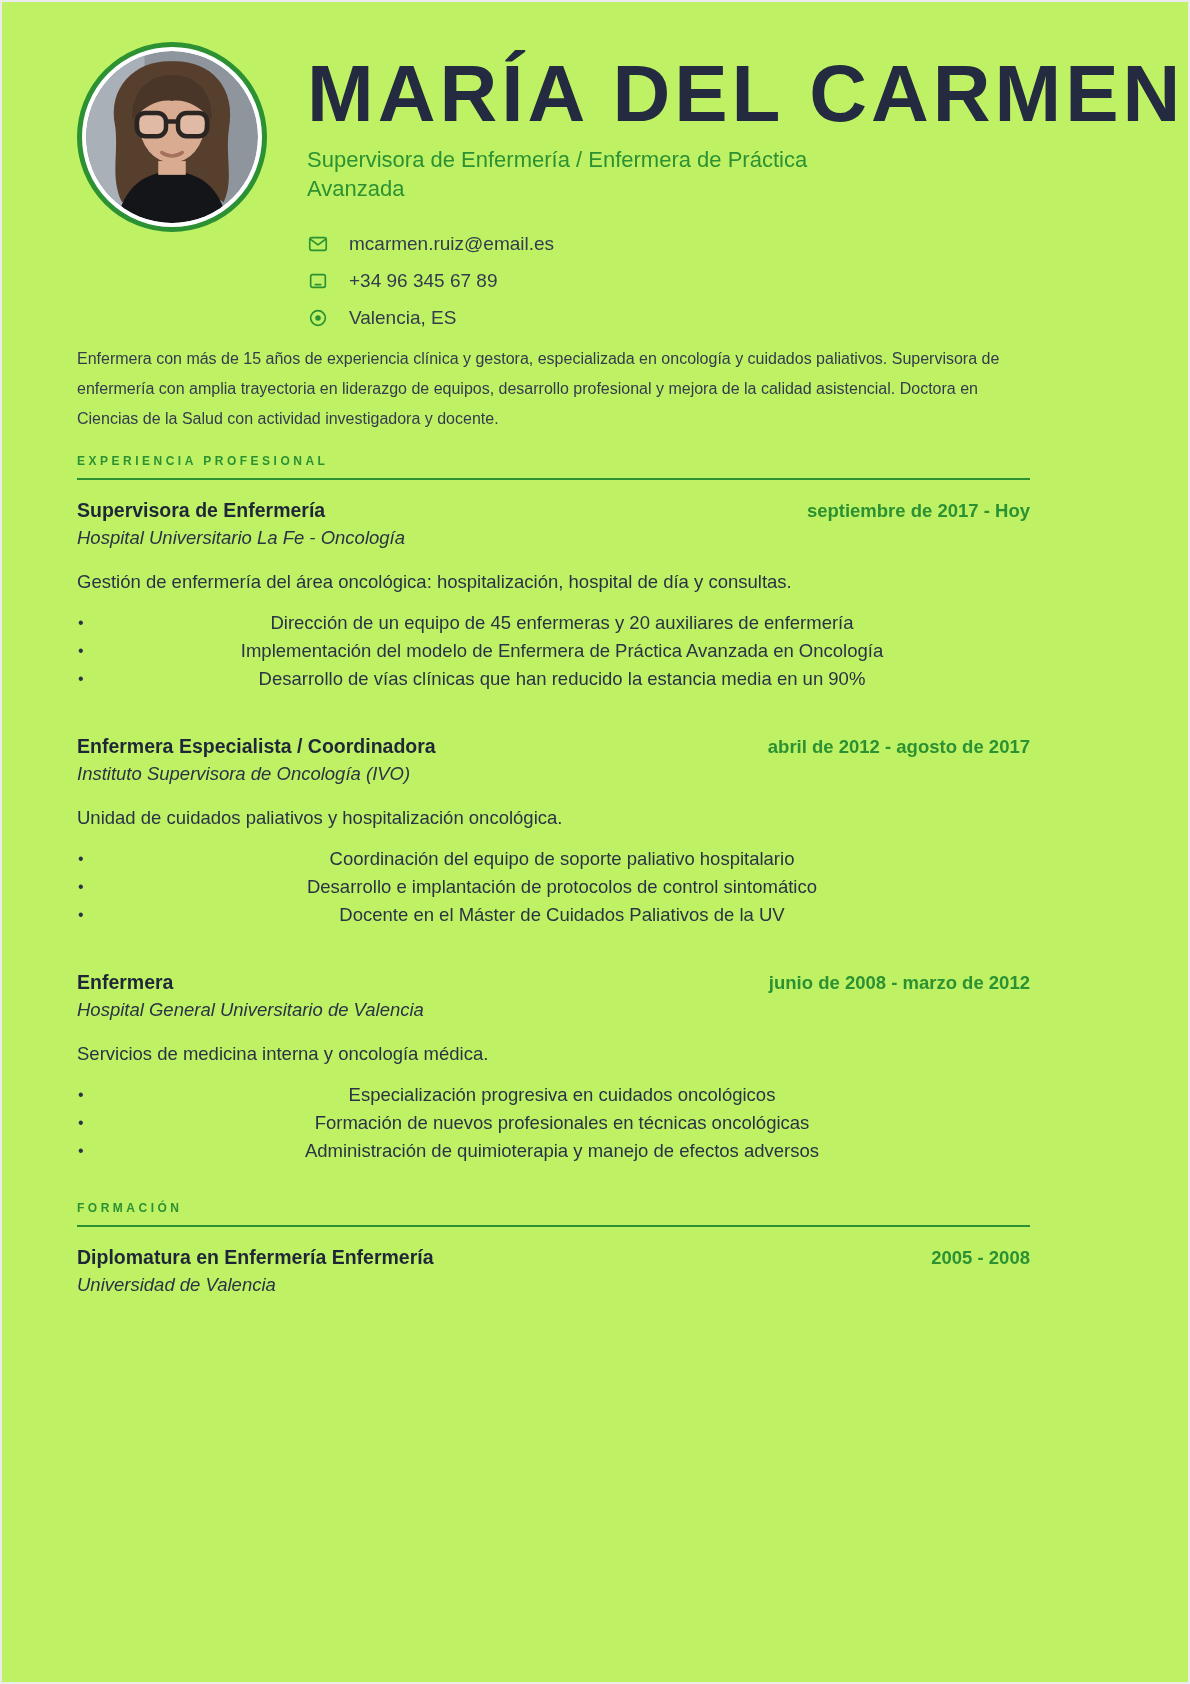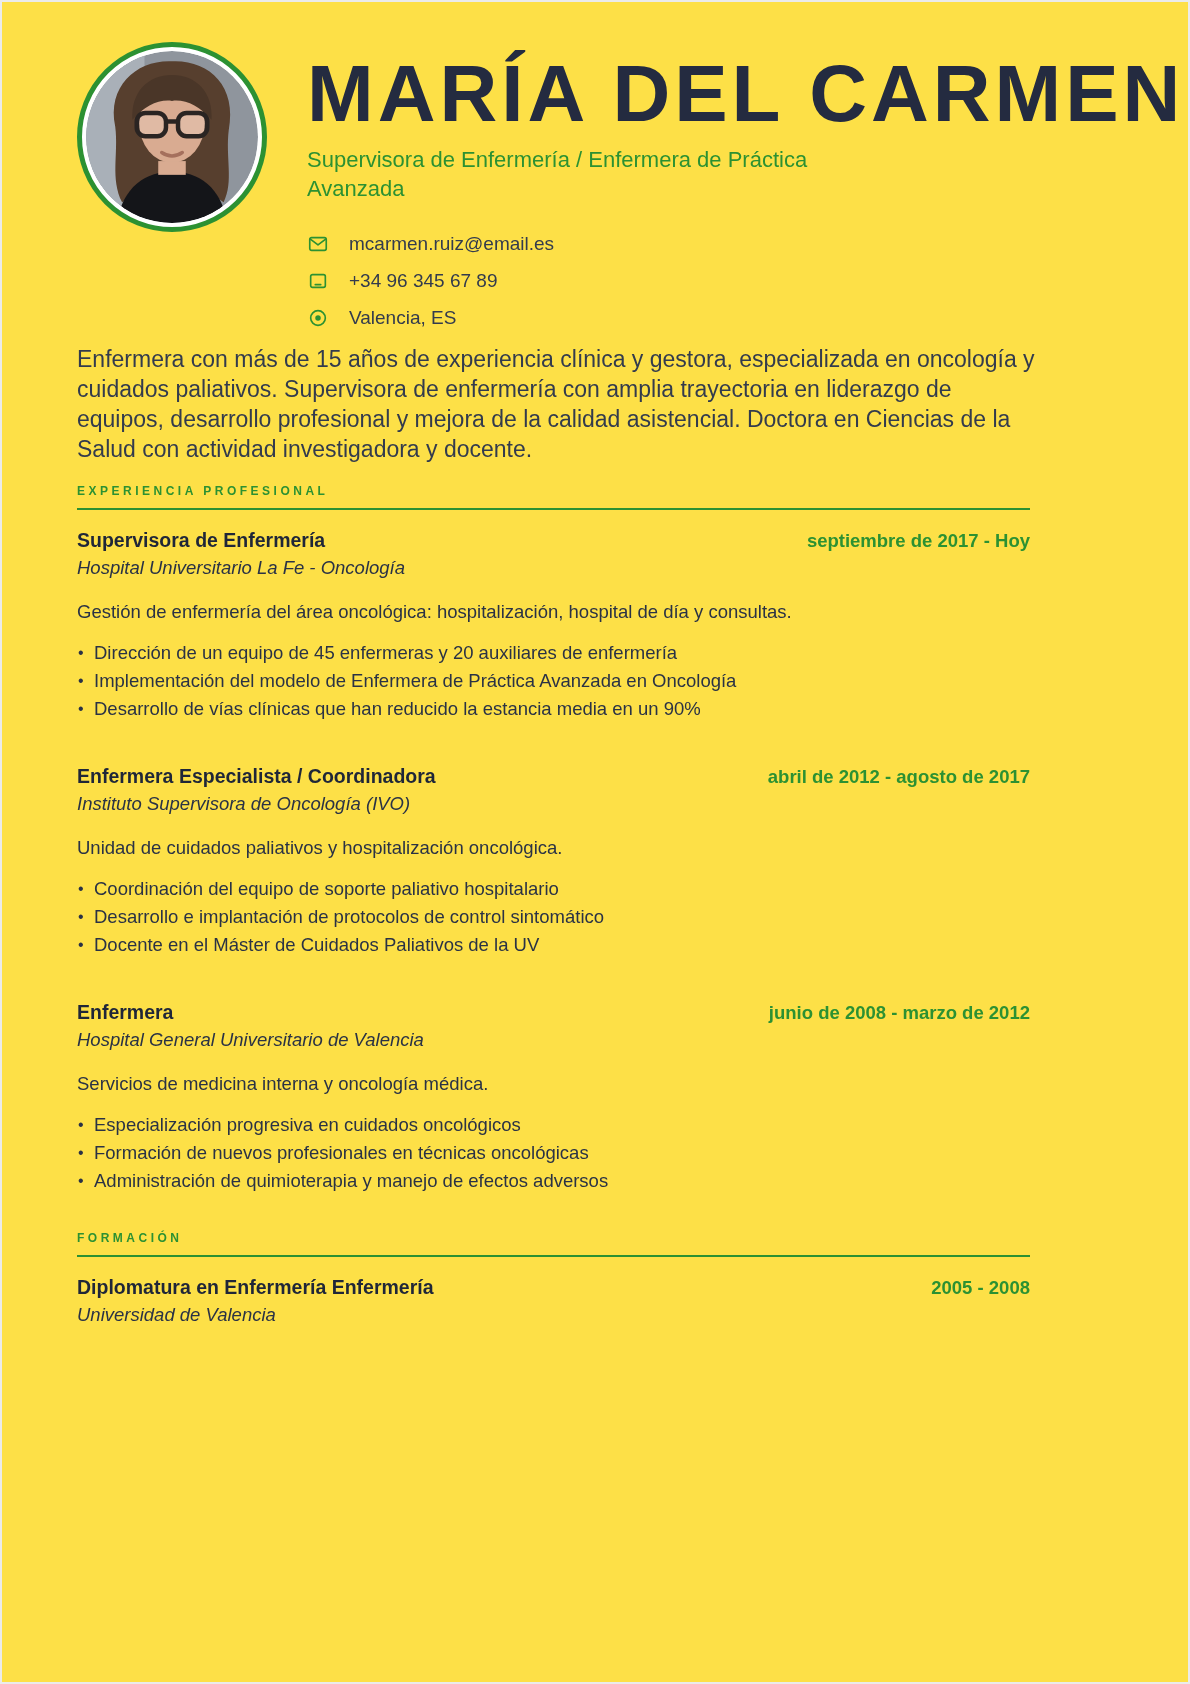--- a/index.html
+++ b/index.html
@@ -10,21 +10,21 @@
   }
   *{box-sizing:border-box;}
   html,body{margin:0;padding:0;background:#fff;}
   body{
     width:1190px;height:1684px;
     font-family:"Liberation Sans",sans-serif;
     color:var(--body);
   }
   .page{
     width:1190px;height:1684px;
-    background:#fde047;
+    background:#bef264;
     border:2px solid #ebebeb;
     overflow:hidden;
     position:relative;
   }
   
   .header{display:flex;align-items:flex-start;gap:40px;padding:40px 0 0 75px;}
   .avatar{
     flex:0 0 auto;width:190px;height:190px;border-radius:50%;
     border:5px solid var(--green);background:#fff;padding:4px;
   }
@@ -40,38 +40,38 @@
     margin-top:13px;max-width:600px;
     font-size:22px;line-height:1.32;color:var(--green);font-weight:400;
   }
   .contacts{list-style:none;margin:26px 0 0 0;padding:0;}
   .contacts li{display:flex;align-items:center;gap:20px;height:29px;margin-bottom:8px;font-size:19px;color:var(--body);}
   .cicon{width:22px;height:22px;flex:0 0 auto;display:inline-flex;}
   .cicon svg{width:22px;height:22px;stroke:var(--green);fill:none;stroke-width:1.8;stroke-linecap:round;stroke-linejoin:round;}
   
   .summary{
     margin:4px 75px 0 75px;width:958px;
-    font-size:23px;line-height:30px;color:var(--body);
+    font-size:16px;line-height:30px;color:var(--body);
   }
   
   .section{margin:20px 0 0 0;padding:0 158px 0 75px;}
   .section-heading{
     margin:0;font-size:12px;font-weight:700;color:var(--green);
     letter-spacing:3.5px;
   }
   .rule{border:none;border-bottom:2.5px solid var(--green);margin:10px 0 0 0;}
   
   .entry{margin-top:19px;}
   .entry + .entry{margin-top:42px;}
   .entry-head{display:flex;justify-content:space-between;align-items:center;gap:20px;}
   .entry-title{margin:0;font-size:19.5px;font-weight:700;color:var(--title-dark);}
   .entry-dates{font-size:18.5px;font-weight:600;color:var(--green);white-space:nowrap;}
   .entry-company{margin-top:5px;font-size:18.5px;font-style:italic;color:#2a3245;}
   .entry-desc{margin-top:19px;font-size:18.5px;color:#2a3245;line-height:27px;}
-  .bullets{list-style:none;margin:14px 0 0 0;padding:0;}
+  .bullets{list-style:none;margin:14px 0 0 0;padding:0;text-align:center;}
   .bullets li{
     position:relative;padding-left:17px;
     font-size:18.5px;line-height:28px;color:#2a3245;
   }
   .bullets li::before{
     content:"\2022";position:absolute;left:1px;top:0;
     color:#2a3245;font-size:16px;line-height:28px;
   }
   .section.education{margin-top:36px;}
 </style>

